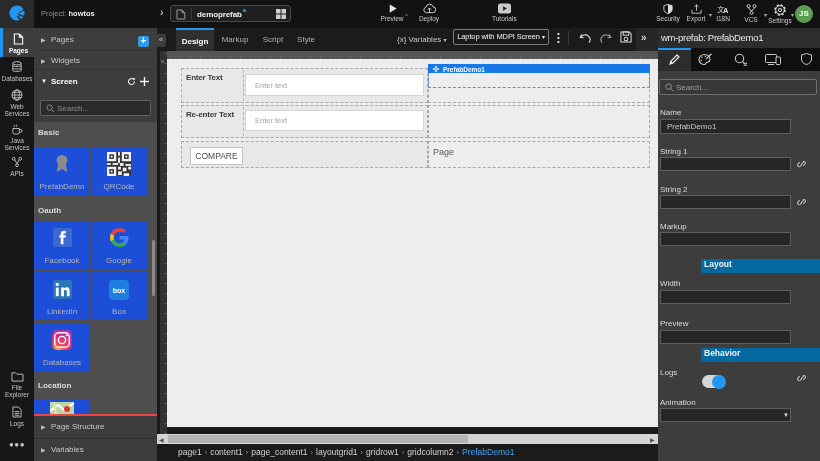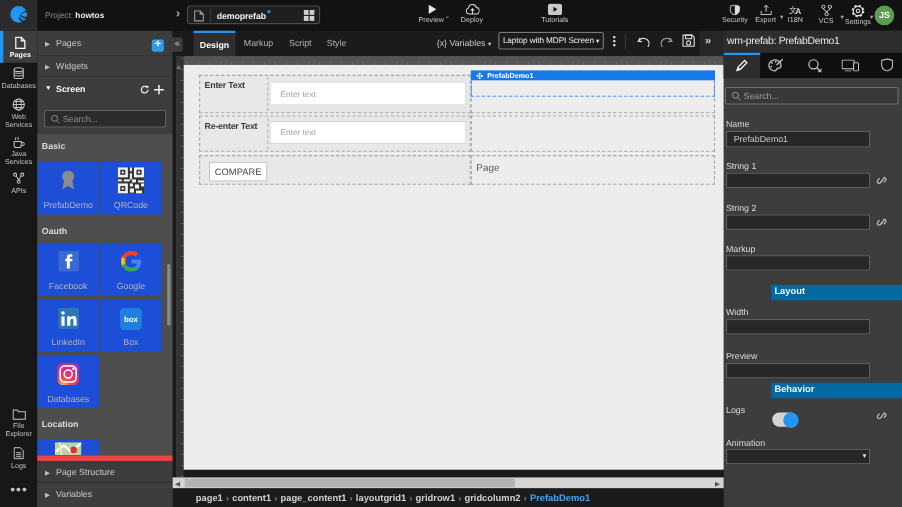--- a/index.html
+++ b/index.html
@@ -24,21 +24,21 @@
 #lpanel { left:34px; top:28px; width:123px; height:433px; background:#3d3d3d; }
 .acc { position:absolute; width:123px; color:#c9c9c9; font-size:8px; }
 .acc .car { position:absolute; left:7px; top:1px; font-size:6px; color:#bdbdbd; }
 .acc .lbl { position:absolute; left:17px; top:0; }
 #srchL { left:40px; top:100px; width:111px; height:16px; background:#2b2b2b;
   border:1px solid #606060; border-radius:2px; color:#8f8f8f; font-size:8px; }
 #plist { left:34px; top:122px; width:123px; height:292px; background:#4e4e4e; overflow:hidden; }
 .sect { position:absolute; left:4px; color:#dcdcdc; font-size:8px; font-weight:bold; }
 .tile { position:absolute; width:56px; height:48px; background:#1d4ed8; text-align:center; }
 .tile .tl { position:absolute; left:0; width:100%; bottom:4px; font-size:8px; color:#b5b5b5; }
-#pgstruct { left:34px; top:414px; width:123px; height:23px; background:#3d3d3d; border-top:5px solid #ef4444; }
+#pgstruct { left:34px; top:414px; width:123px; height:23px; background:#3d3d3d; border-top:2px solid #ef4444; }
 #varsacc  { left:34px; top:438px; width:123px; height:23px; background:#3d3d3d; border-top:1px solid #2f2f2f;padding-left:31px; }
 
 #ctoolbar { left:157px; top:28px; width:501px; height:23px; background:#1b1b1b; }
 .ctab { position:absolute; height:23px; line-height:23px; text-align:center; font-size:8px; color:#b3b3b3; }
 #tabDesign { left:176px; top:28px; width:38px; background:#2f2f2f; border-top:2px solid #2196f3; color:#fff; font-weight:bold; }
 #collapseL { left:156px; top:34px; width:10px; height:13px; background:#3d3d3d; border-radius:0 2px 2px 0;
   color:#c9c9c9; font-size:8px; line-height:12px; text-align:center; }
 
 #canvas { left:157px; top:51px; width:501px; height:383px; background:#1a1a1a; }
 #rulertop { left:3px; top:0; width:498px; height:8px; background:#555;
@@ -46,21 +46,21 @@
 #rulerleft { left:3px; top:0px; width:7px; height:383px; background:#333;
   background-image:repeating-linear-gradient(0deg,#555 0,#555 1px,transparent 1px,transparent 10px); background-position:4px 0; background-size:3px 100%; background-repeat:no-repeat; }
 #page { left:10px; top:8px; width:491px; height:368px; background:#ededed; }
 .cell { position:absolute; border:1px dashed #a8a8a8; background:#e8e8e8; }
 .wmlabel { position:absolute; font-size:8px; letter-spacing:-0.2px; color:#3a3a3a; font-weight:bold; }
 .wminput { position:absolute; background:#fff; border:1px solid #d4d4d4; font-size:7.5px; color:#a3a3a3; }
 
 #hscroll { left:157px; top:434px; width:501px; height:10px; background:#d4d4d4; }
 #hthumb { left:11px; top:1px; width:300px; height:8px; background:#b3b3b3; }
 #breadcrumb { left:157px; top:444px; width:501px; height:17px; background:#1b1b1b;
-  font-size:8.5px; color:#d2d2d2; line-height:17px; white-space:nowrap;font-weight:bold; }
+  font-size:8.5px; color:#d2d2d2; line-height:17px; white-space:nowrap; }
 #breadcrumb .s { color:#8f8f8f; padding:0 3px; font-size:7.5px; }
 #breadcrumb .last { color:#43a5f5; }
 
 #rpanel { left:658px; top:28px; width:162px; height:433px; background:#3d3d3d; }
 #rphead { left:0; top:0; width:162px; height:20px; background:#2d2d2d; color:#e8e8e8;
   font-size:9.5px; letter-spacing:-0.3px; line-height:20px; padding-left:3px; }
 #rptabs { left:0; top:20px; width:162px; height:23px; background:#0f0f0f; }
 #rptab1 { left:0; top:0; width:33px; height:23px; background:#2d2d2d; border-top:2px solid #2196f3; }
 #srchR { left:1px; top:51px; width:158px; height:16px; background:#383838;
   border:1px solid #6e6e6e; border-radius:2px; color:#9f9f9f; font-size:8px; }

